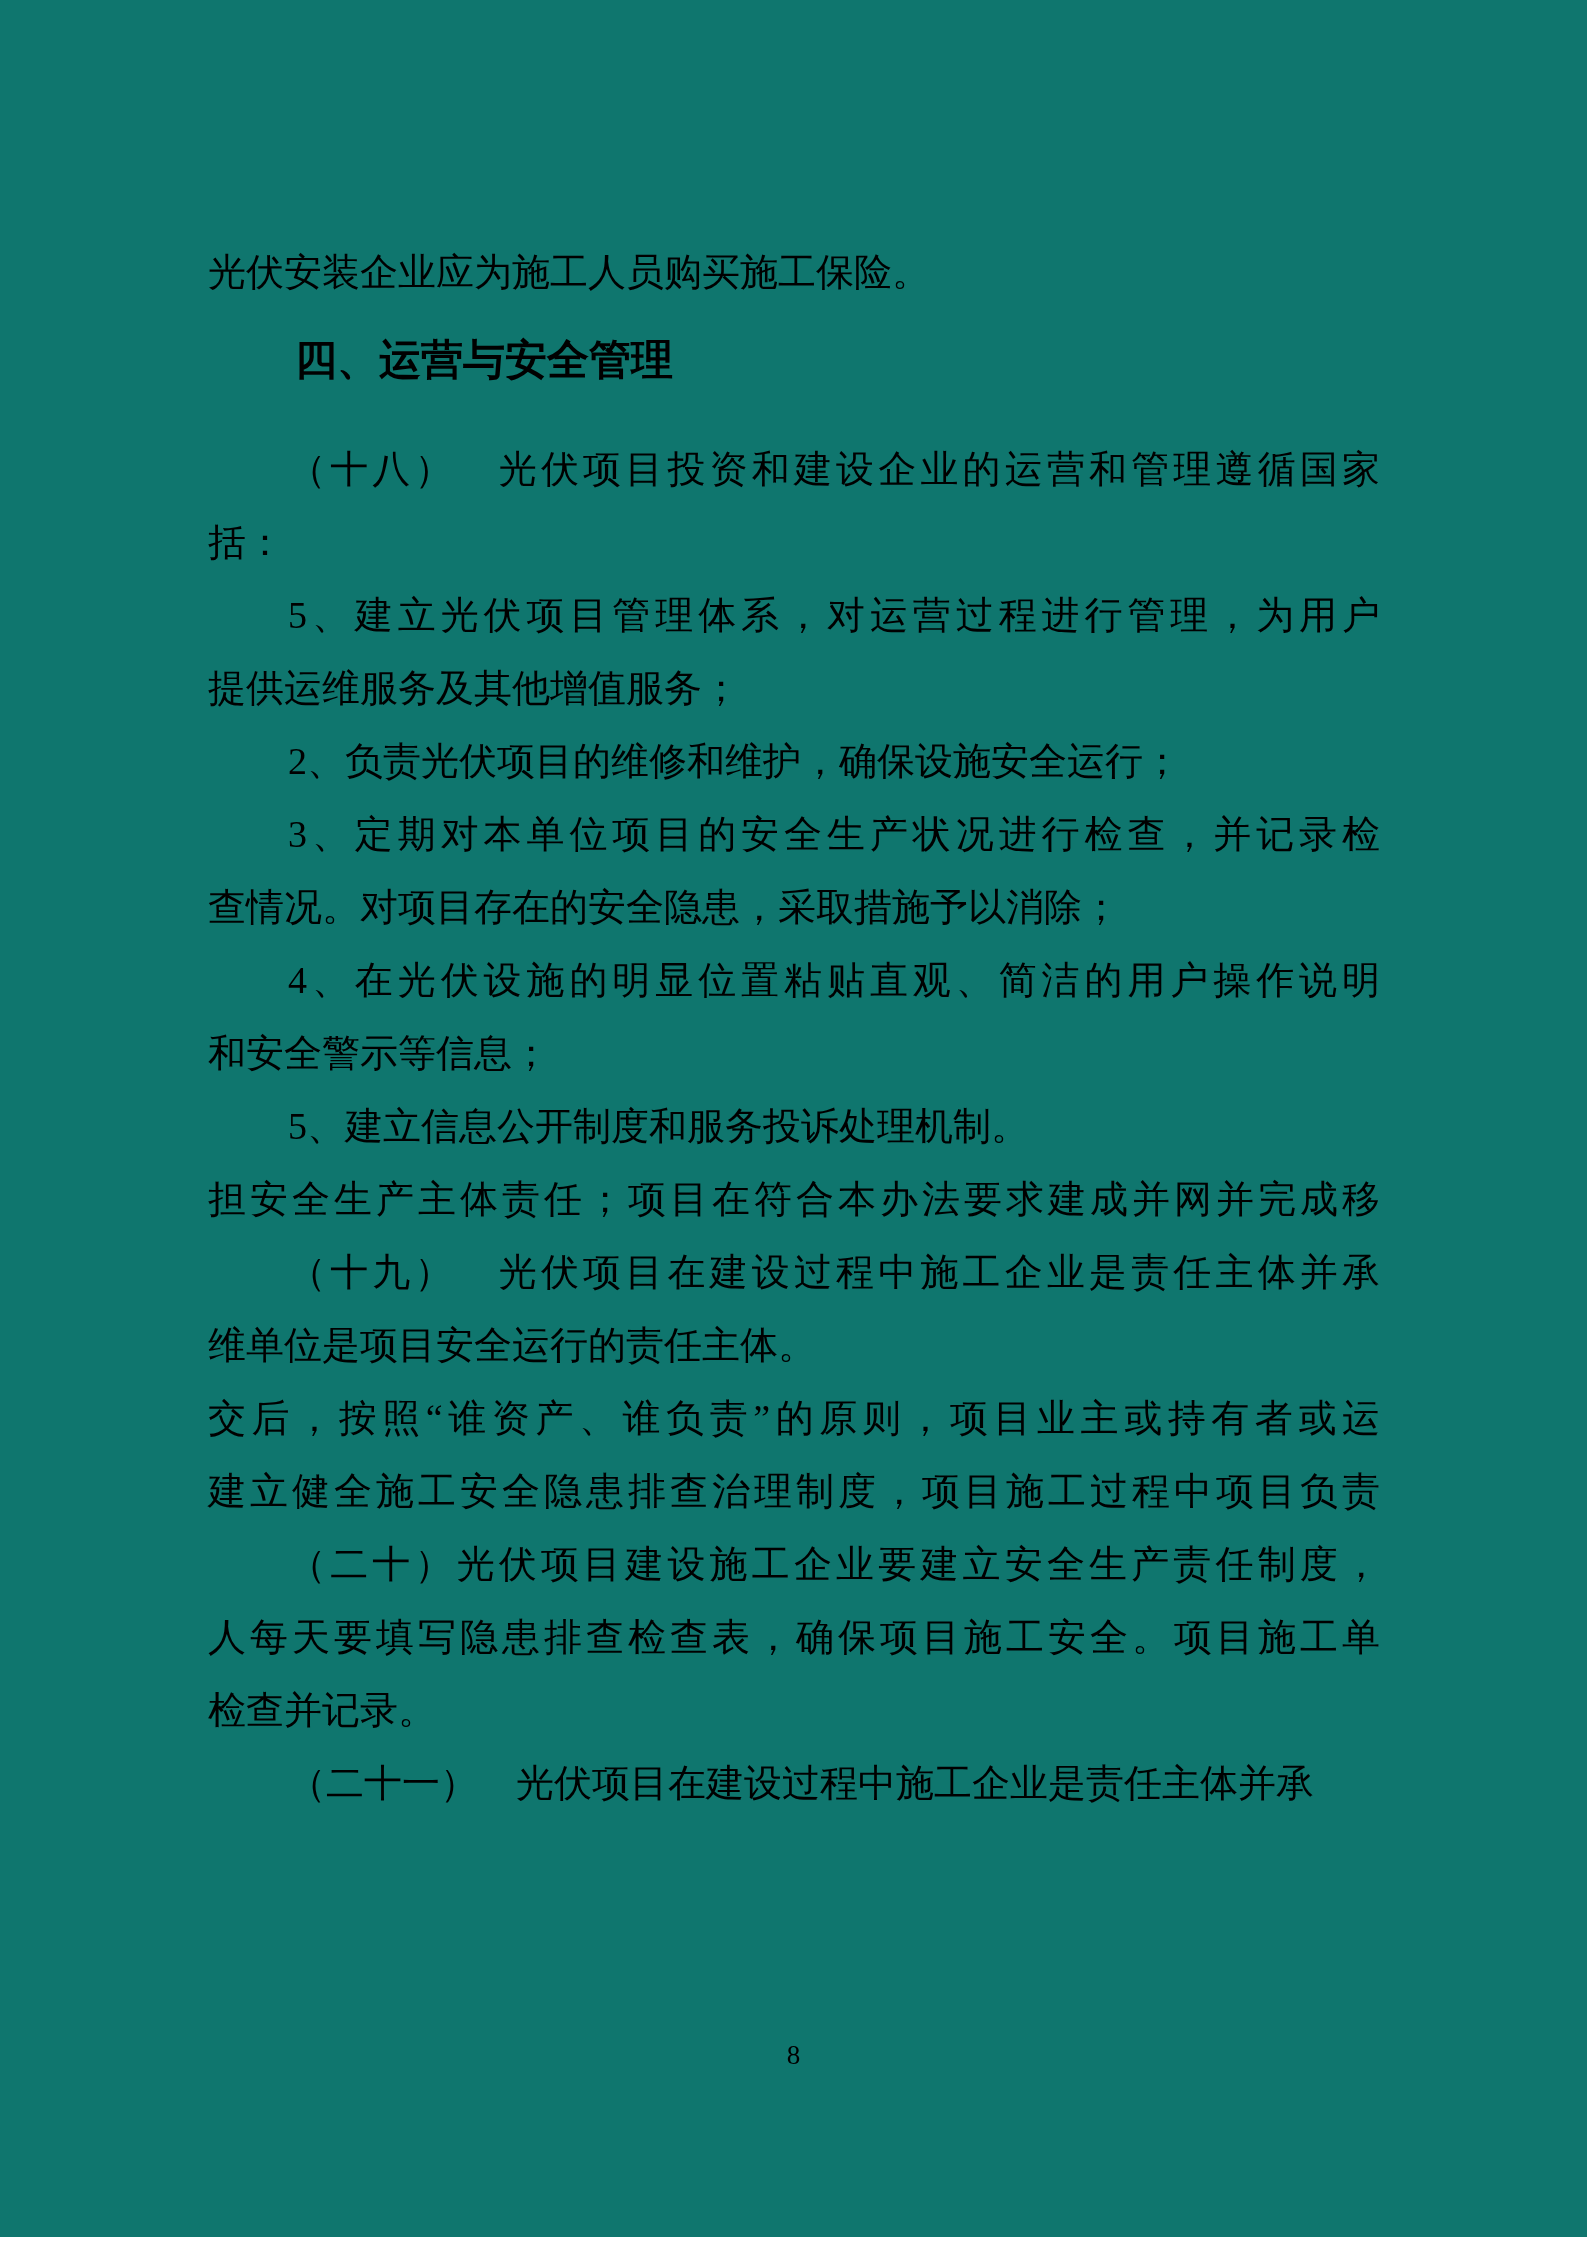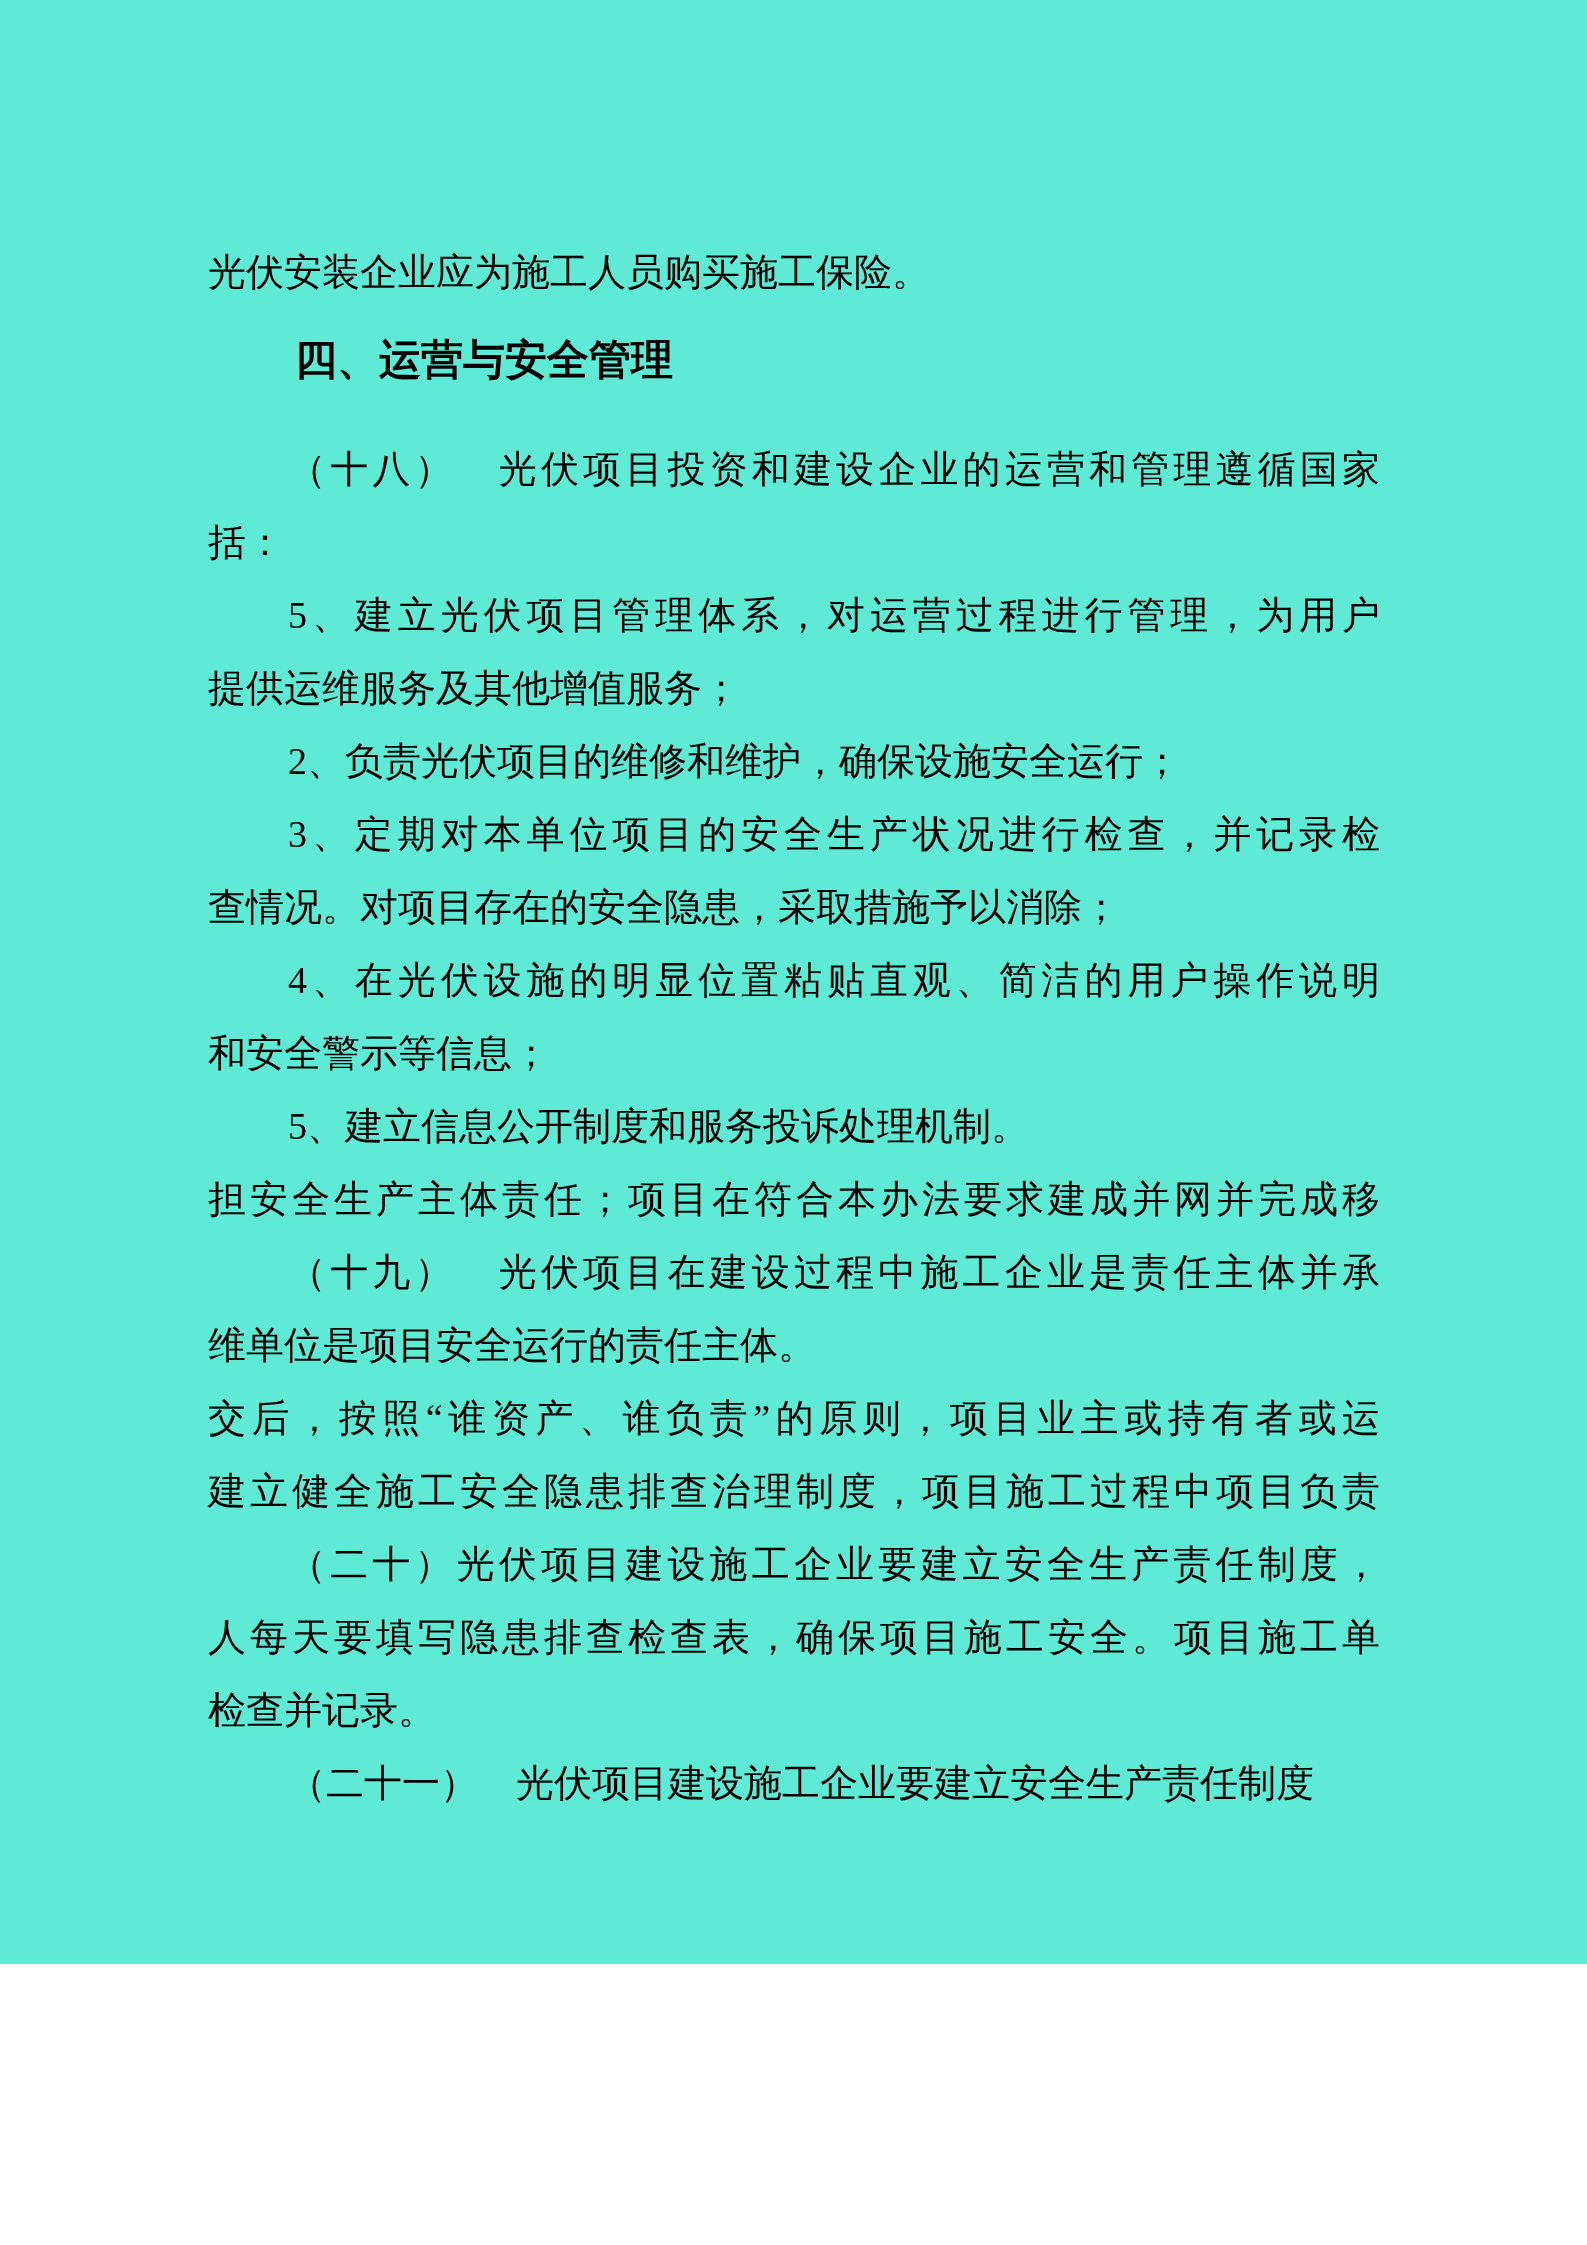--- a/index.html
+++ b/index.html
@@ -3,22 +3,22 @@
 <meta charset="utf-8">
 <style>
   html, body {
     margin: 0;
     padding: 0;
     background: #ffffff;
   }
   .page {
     position: relative;
     width: 1587px;
-    height: 1964px;
-    background: #5eead4;
+    height: 2237px;
+    background: #0f766e;
     color: #000000;
     font-family: "Liberation Serif", "DejaVu Serif", serif;
     overflow: hidden;
   }
   .content {
     position: absolute;
     left: 208px;
     top: 236px;
     width: 1172px;
   }
@@ -103,17 +103,17 @@
         <div class="line">维单位是项目安全运行的责任主体。</div>
         <div class="line j">交后，按照“谁资产、谁负责”的原则，项目业主或持有者或运</div>
       </div>
       <div class="para">
         <div class="line j">建立健全施工安全隐患排查治理制度，项目施工过程中项目负责</div>
         <div class="line j ind">（二十）光伏项目建设施工企业要建立安全生产责任制度，</div>
         <div class="line j">人每天要填写隐患排查检查表，确保项目施工安全。项目施工单</div>
         <div class="line">检查并记录。</div>
       </div>
       <div class="para">
-        <div class="line ind">（二十一）　光伏项目建设施工企业要建立安全生产责任制度</div>
+        <div class="line ind">（二十一）　光伏项目在建设过程中施工企业是责任主体并承</div>
       </div>
     </div>
   <div class="footer">8</div>
 </div>
 
 </body></html>

